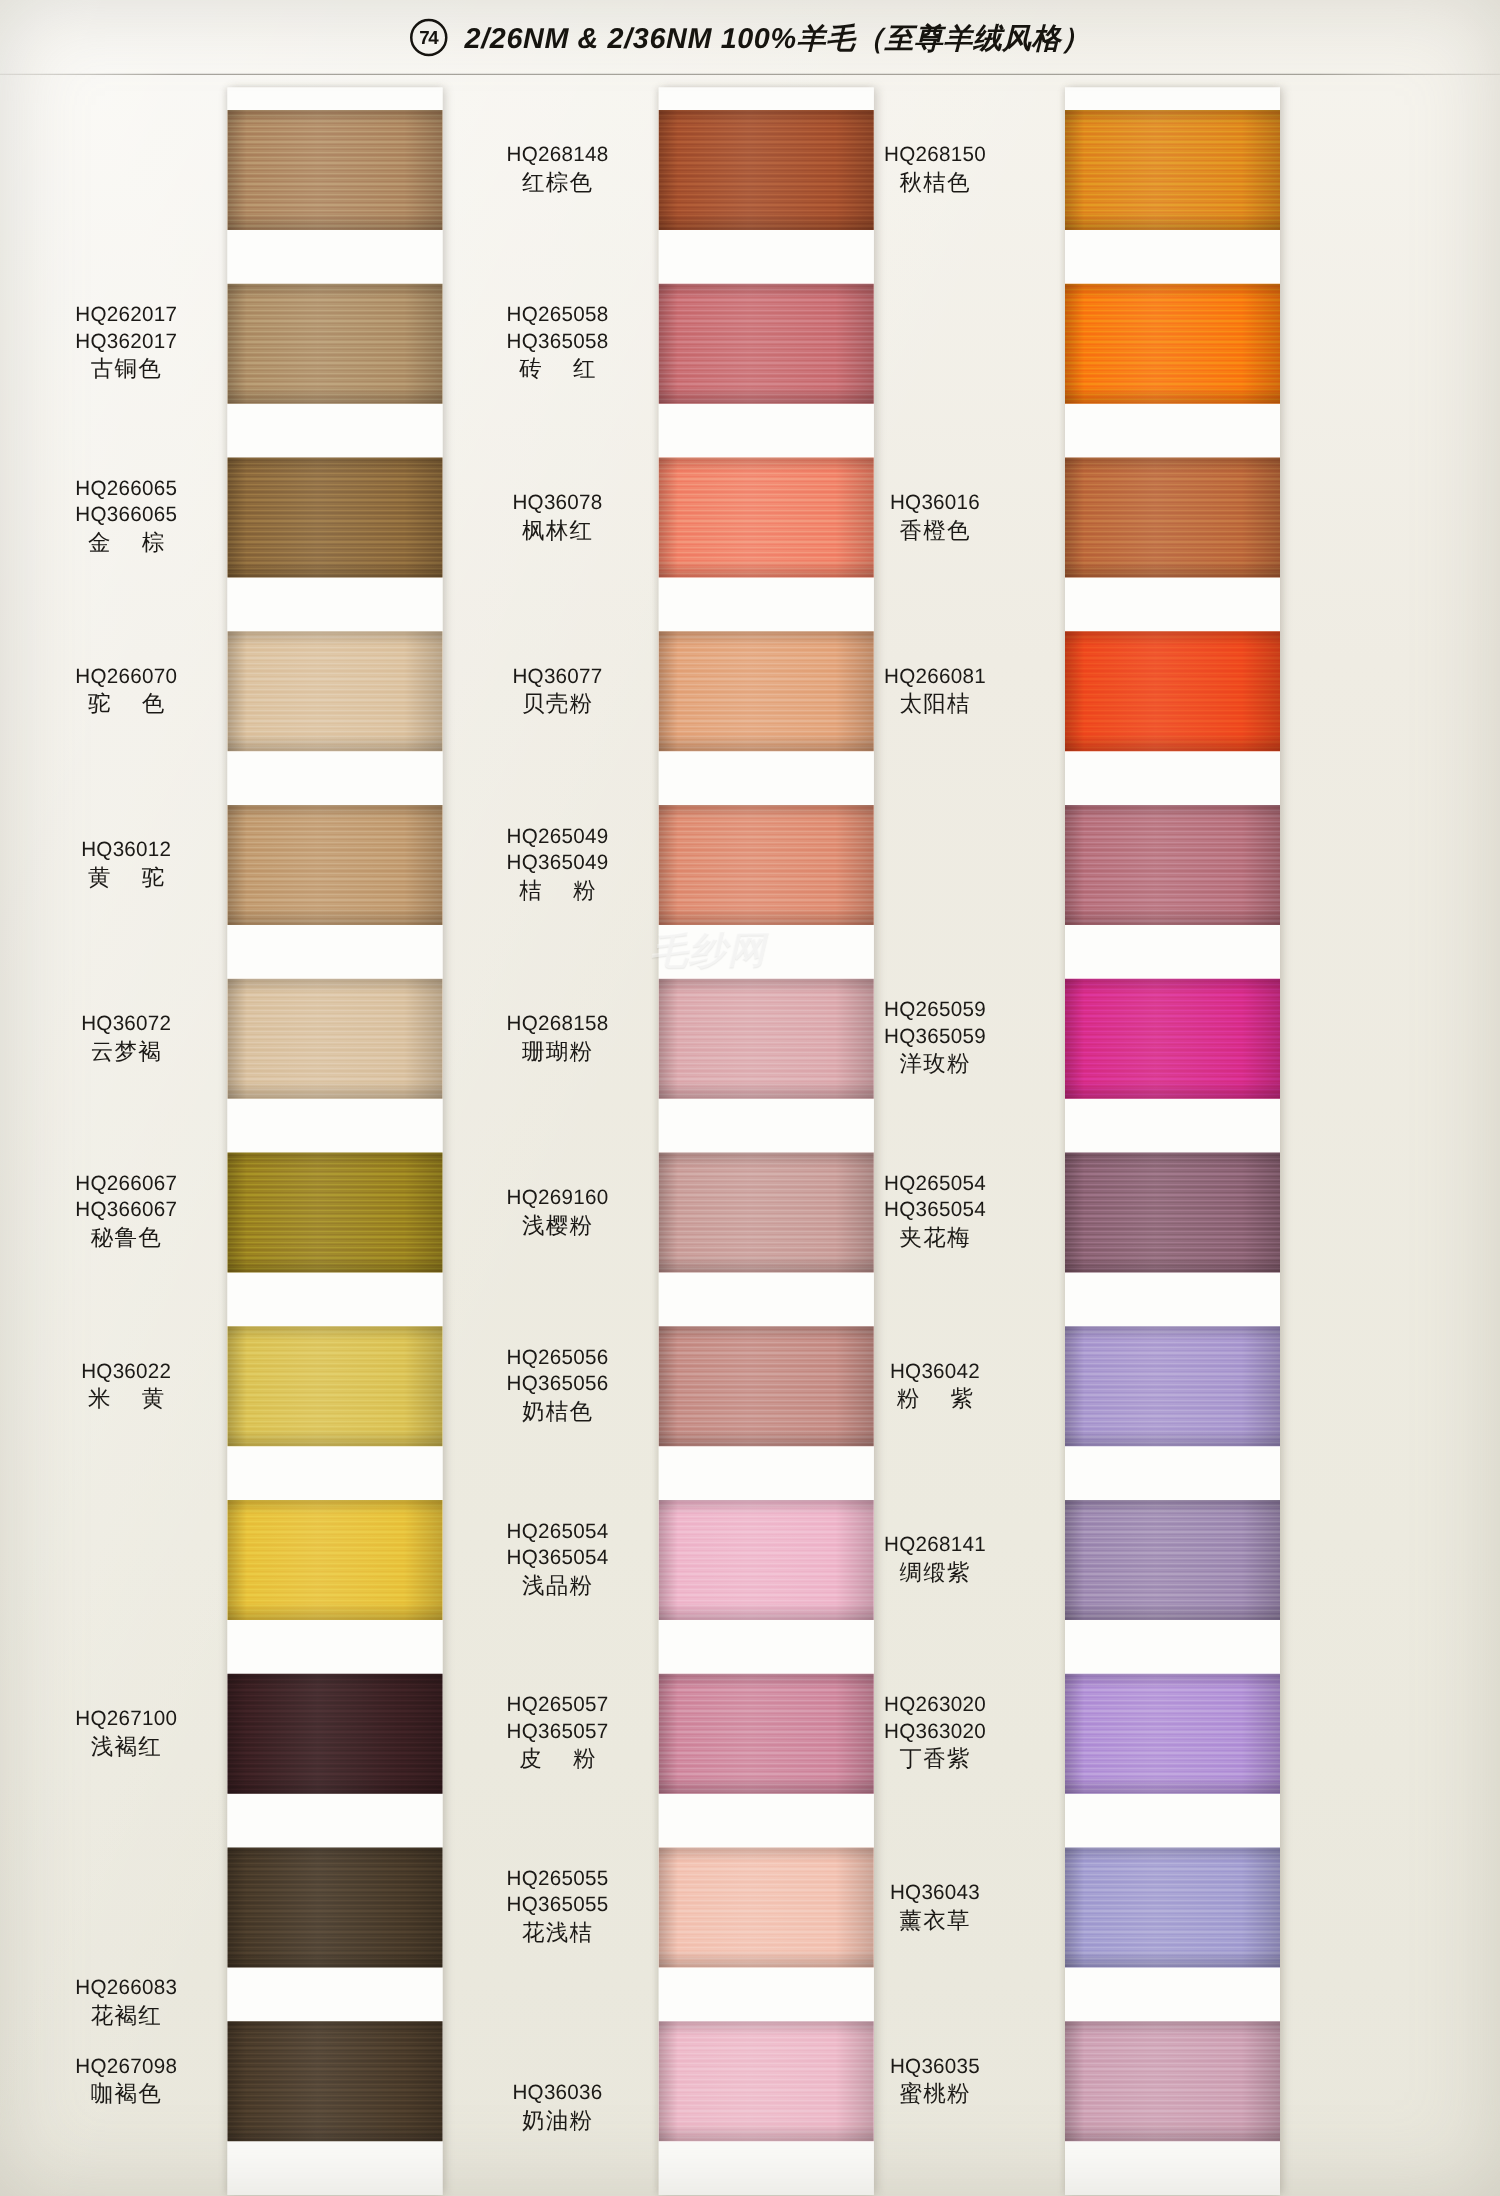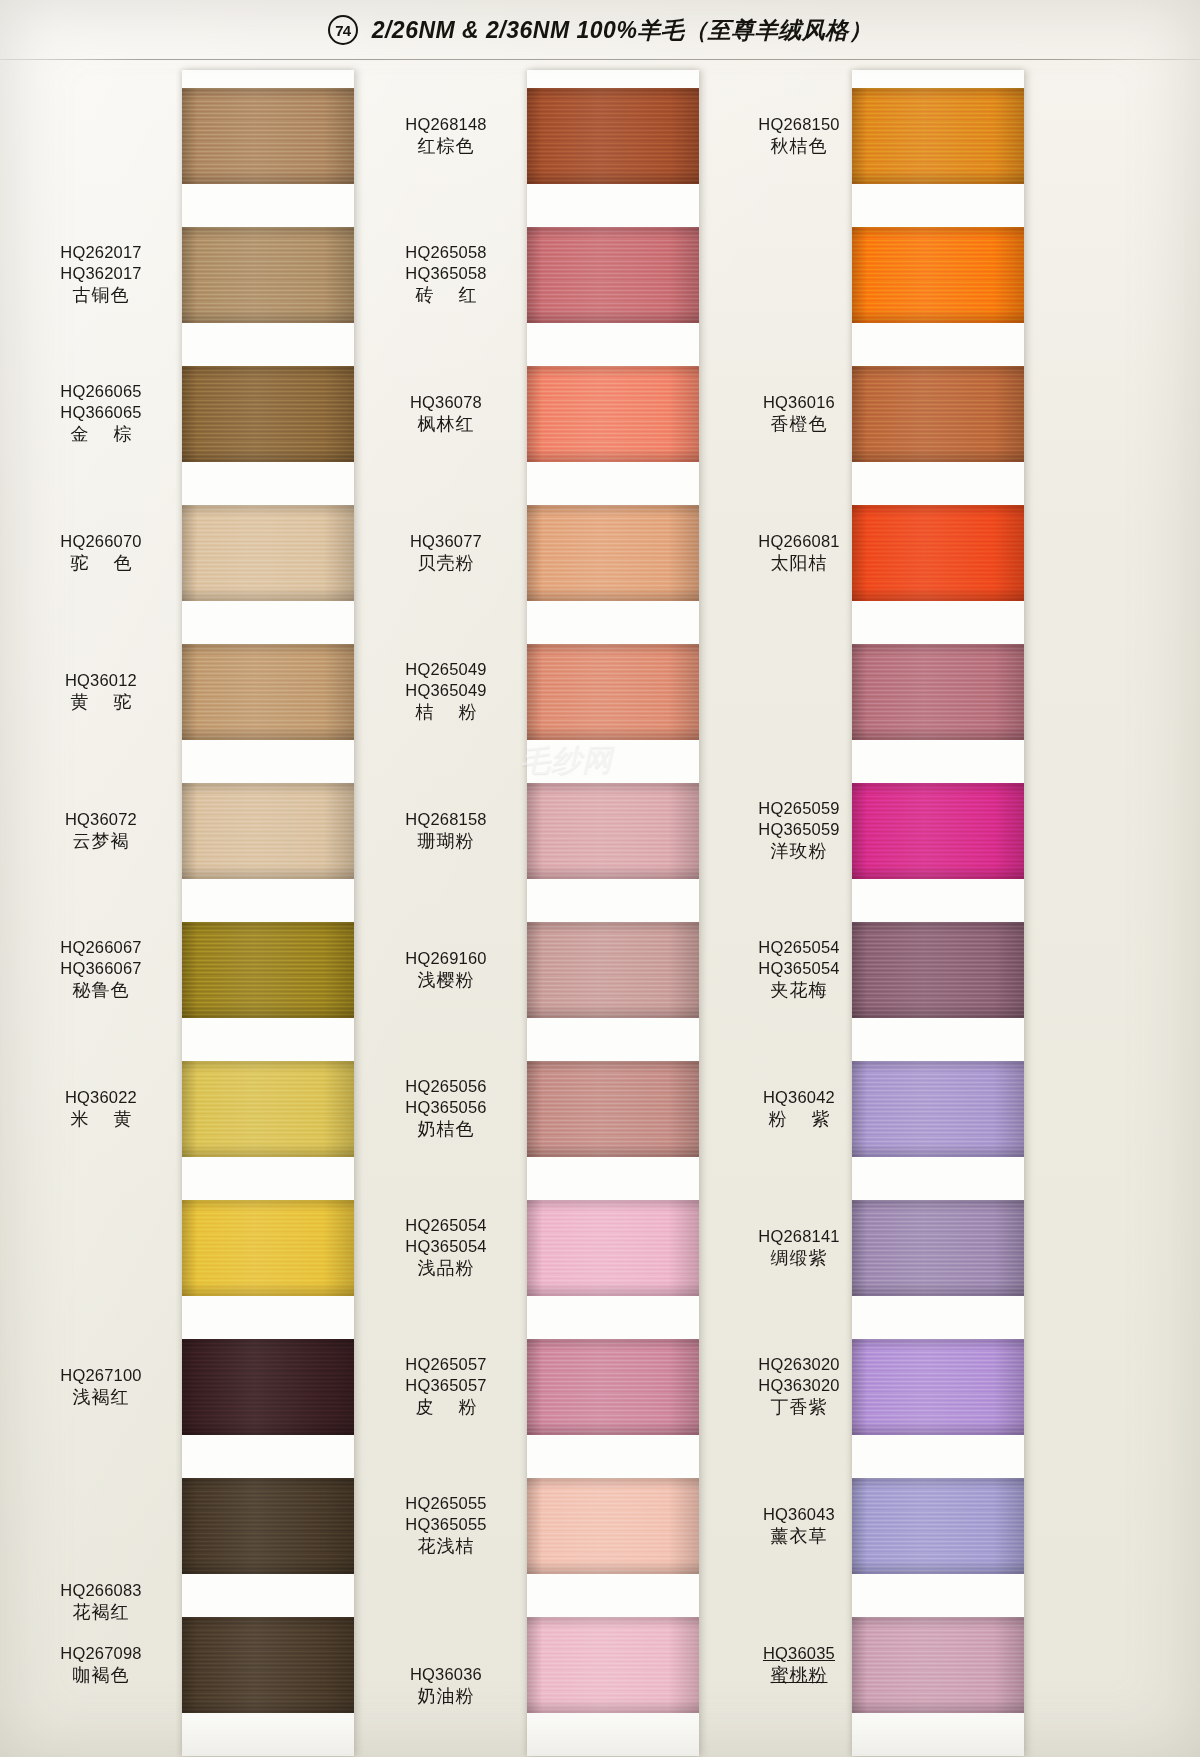--- a/index.html
+++ b/index.html
@@ -119,21 +119,21 @@
     font-size:18px;
     font-weight:500;
     white-space:nowrap;
     letter-spacing:1px;
   }
   .label.wide .cname{letter-spacing:10px;text-indent:10px;}
 
   
   .lab-c1{left:26px;width:150px;}
   .lab-c2{left:371px;width:150px;}
-  .lab-c3{left:724px;width:150px;}
+  .lab-c3{left:673px;width:150px;}
 
   
   .watermark{
     position:absolute;left:520px;top:680px;
     font-size:30px;font-style:italic;font-weight:700;
     color:rgba(255,255,255,.42);
     letter-spacing:1px;
     transform:rotate(-1deg);
     pointer-events:none;z-index:4;
     text-shadow:0 1px 1px rgba(0,0,0,.07);
@@ -477,21 +477,21 @@
       </div>
       <div class="label lab-c3" style="top: 1294px;">
         <div class="code">HQ263020</div>
         <div class="code">HQ363020</div>
         <div class="cname">丁香紫</div>
       </div>
       <div class="label lab-c3" style="top: 1444px;">
         <div class="code">HQ36043</div>
         <div class="cname">薰衣草</div>
       </div>
-      <div class="label lab-c3" style="top: 1583px; text-decoration: underline;">
+      <div class="label lab-c3" style="top: 1583px;">
         <div class="code">HQ36035</div>
         <div class="cname">蜜桃粉</div>
       </div>
     </div>
 
   <div class="watermark">毛纱网</div>
 </div>
 
 <div class="edge-shadow"></div>
 

